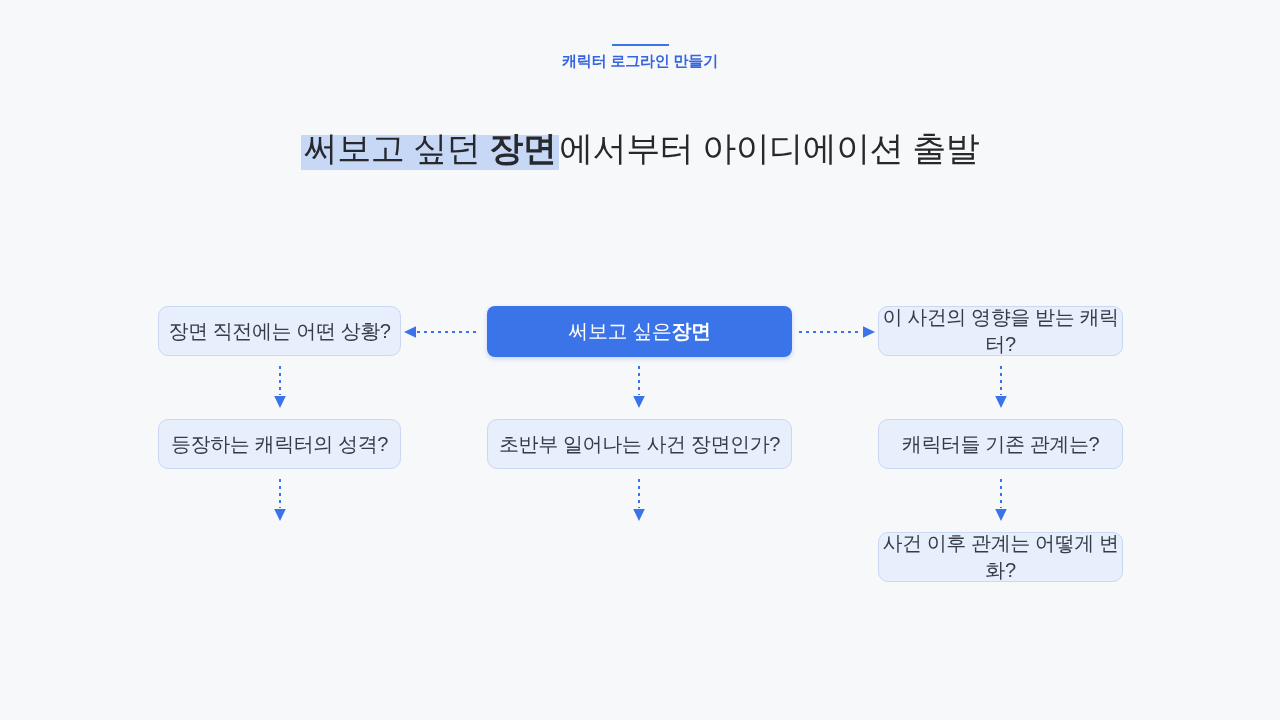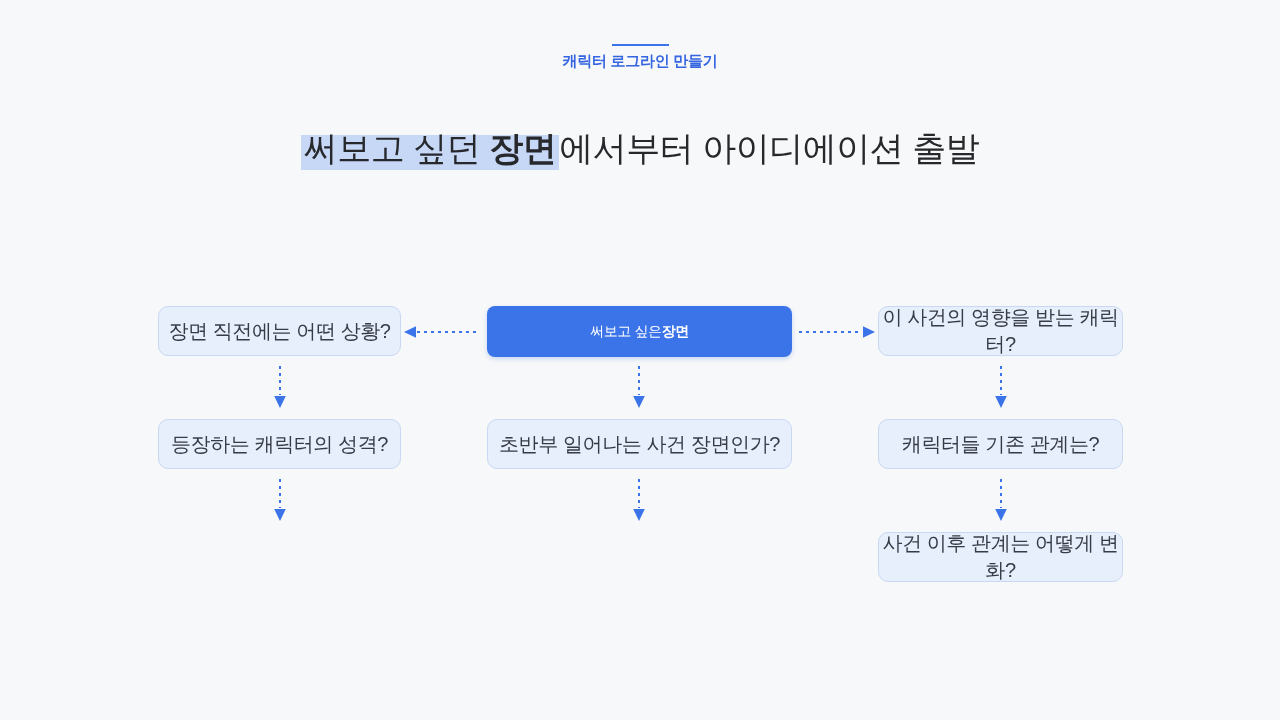--- a/index.html
+++ b/index.html
@@ -25,21 +25,20 @@
   }
   .category-label {
     position: absolute;
     top: 52px; left: 0;
     width: 100%;
     text-align: center;
     color: #3565e0;
     font-size: 15px;
     font-weight: 700;
     letter-spacing: -0.2px;
-    font-family: Liberation Serif, serif;
   }
 
   
   .slide-title {
     position: absolute;
     top: 126px; left: 0;
     width: 100%;
     text-align: center;
     font-size: 34px;
     font-weight: 500;
@@ -73,21 +72,21 @@
   .row-1 { top: 306px; }
   .row-2 { top: 419px; }
   .row-3 { top: 532px; }
 
   .node-primary {
     height: 51px;
     background: #3b73e9;
     border: none;
     border-radius: 8px;
     color: #ffffff;
-    font-size: 14px;
+    font-size: 20px;
     font-weight: 500;
     box-shadow: 0 2px 5px rgba(59,115,233,0.25);
   }
   .node-primary .title-bold { font-weight: 700; }
 
   
   .connector { position: absolute; }
   .conn-h { width: 78px; height: 14px; top: 325px; }
   .conn-h-left  { left: 404px; }
   .conn-h-right { left: 797px; }

